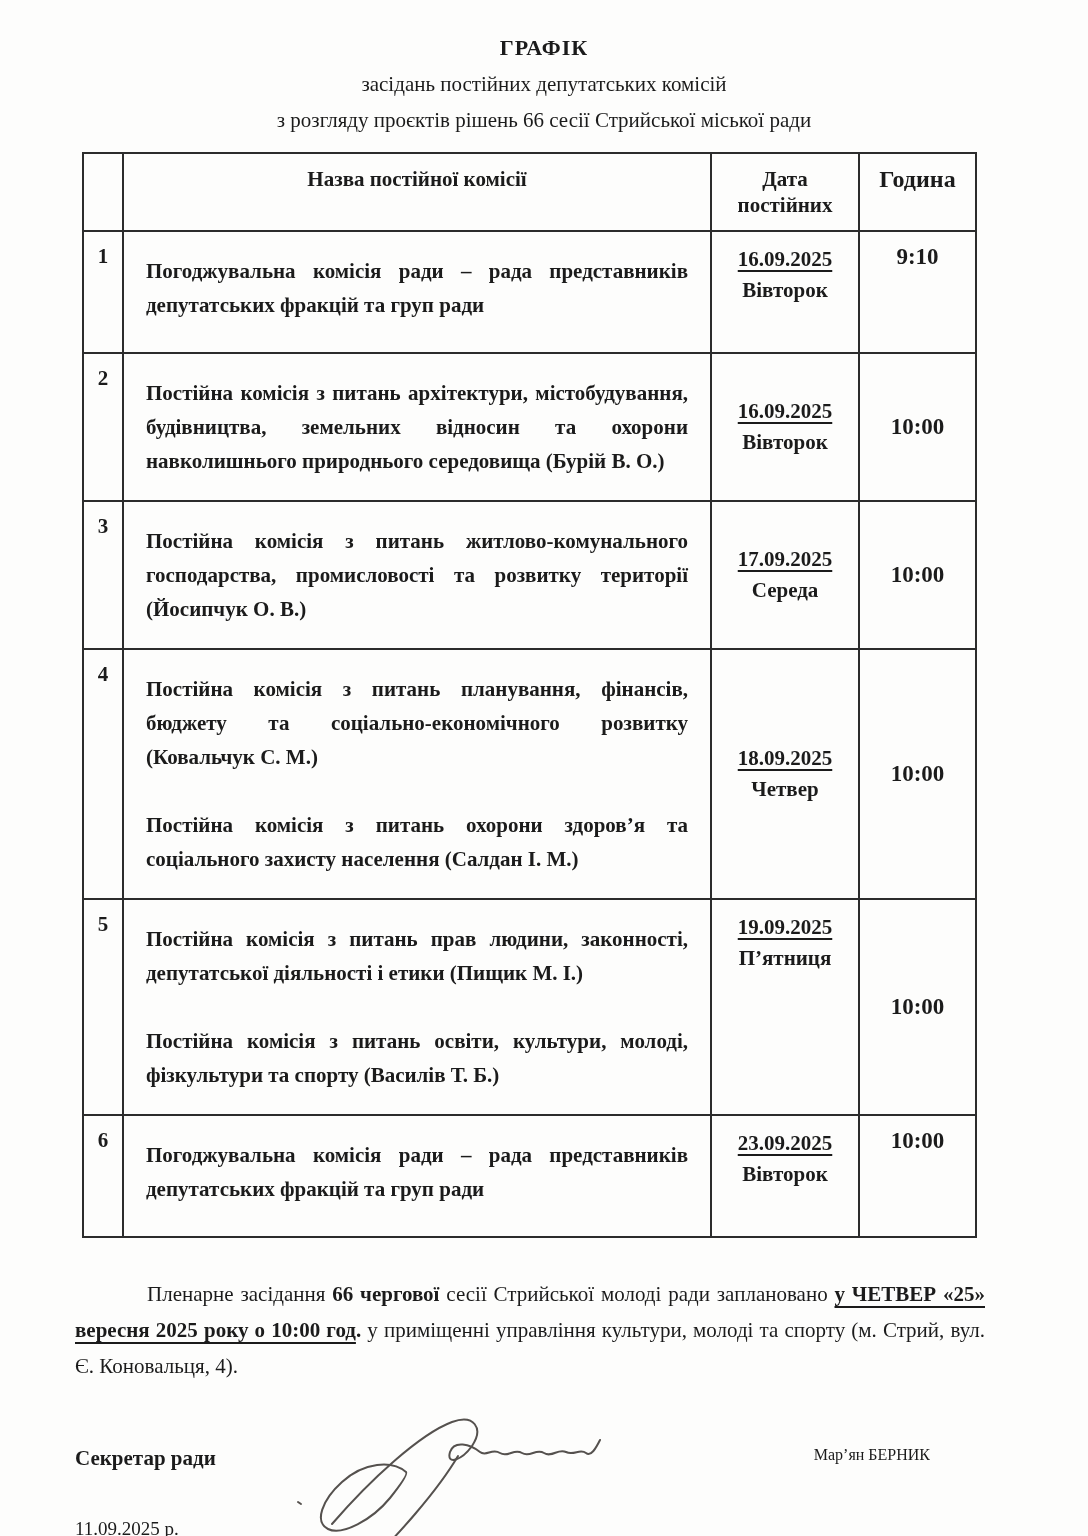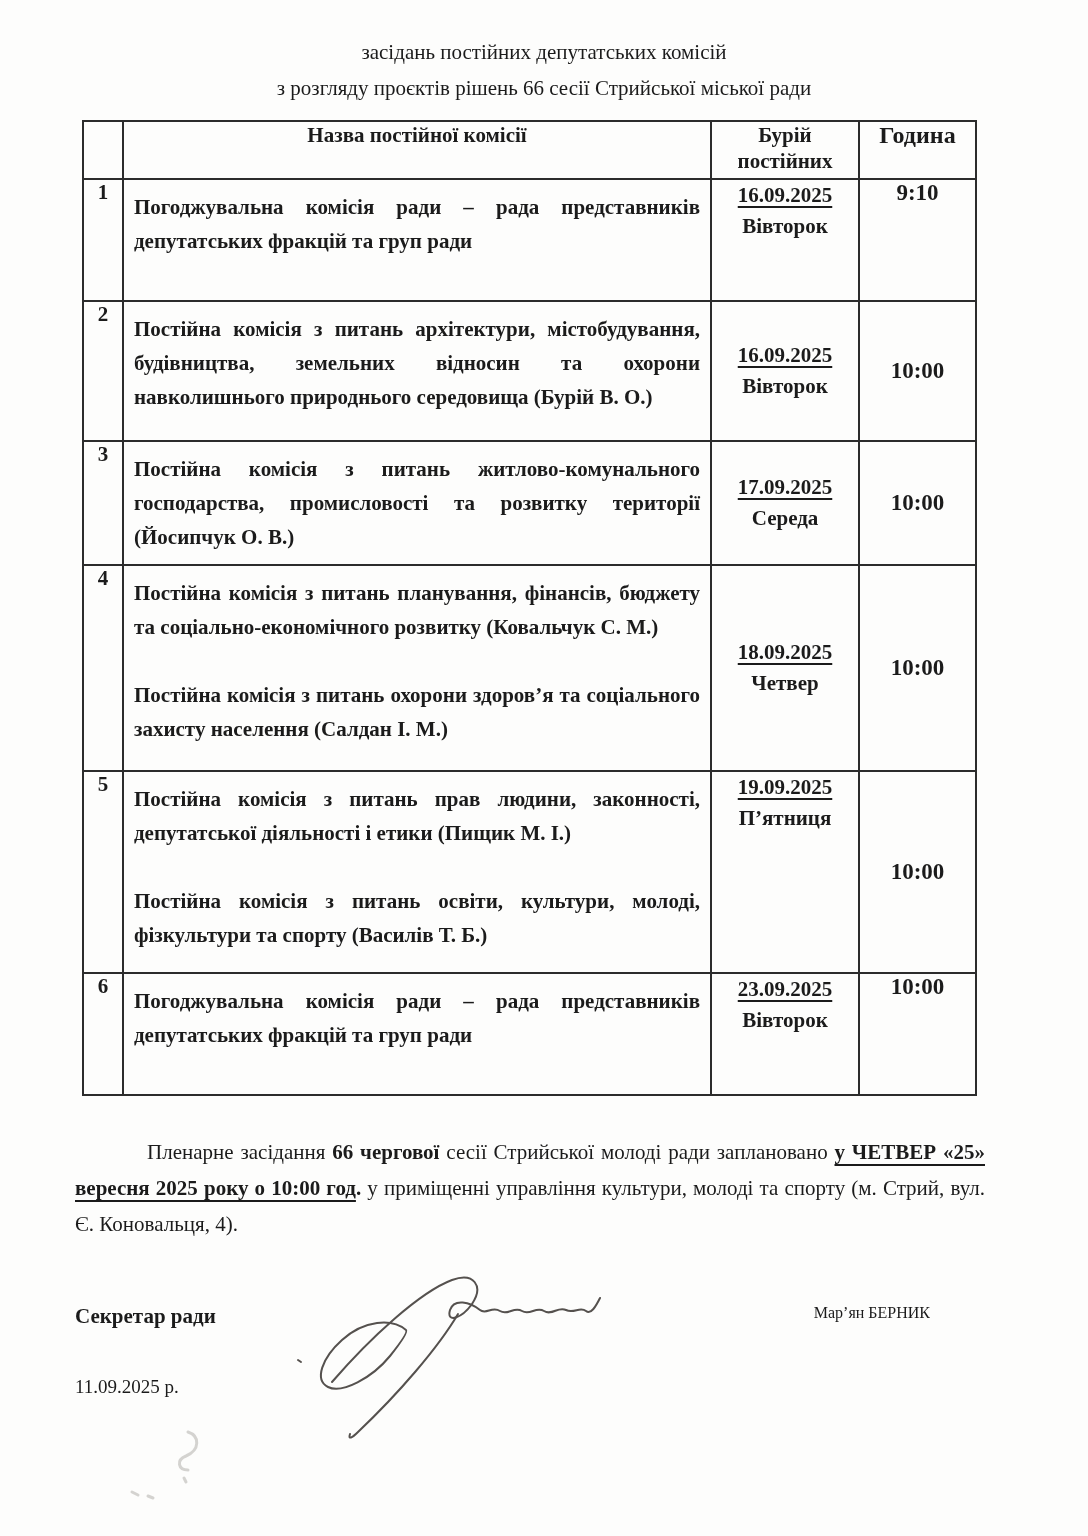--- a/index.html
+++ b/index.html
@@ -24,21 +24,21 @@
     table-layout:fixed;
     margin:16px 0 0 82px;
     width:893px;
   }
   table.schedule col.c-num{width:40px;}
   table.schedule col.c-name{width:588px;}
   table.schedule col.c-date{width:148px;}
   table.schedule col.c-time{width:117px;}
   table.schedule th, table.schedule td{
     border:2px solid #2c2c2c;
-    padding:0;
+    padding:12px;
   }
   tr.hdr{height:58px;}
   th{font-weight:bold;font-size:21px;vertical-align:top;padding-top:4px;line-height:26px;}
   th.th-time{font-size:24px;padding-top:6px;}
   td.num{
     text-align:center;vertical-align:top;
     font-weight:bold;font-size:21px;padding-top:9px;
   }
   td.name{
     vertical-align:top;
@@ -89,37 +89,38 @@
   .sig-date{position:absolute;left:75px;top:86px;font-size:19px;}
   .sig-svg{position:absolute;left:280px;top:-34px;}
   .pencil-svg{position:absolute;left:120px;top:128px;opacity:.35;}
 </style>
 </head>
 <body>
 
 <div class="page">
 
   <div class="title-block">
+    <p class="doc-title">ГРАФІК</p>
     <p class="subtitle">засідань постійних депутатських комісій</p>
     <p class="subtitle">з розгляду проєктів рішень 66 сесії Стрийської міської ради</p>
   </div>
 
   <table class="schedule">
     <colgroup>
         <col class="c-num">
         <col class="c-name">
         <col class="c-date">
         <col class="c-time">
       </colgroup>
     <tbody>
         <tr class="hdr">
       <th></th>
       <th>Назва постійної комісії</th>
       <th>
-        <span>Бурій</span><br>
+        <span>Дата</span><br>
         <span>постійних</span>
       </th>
       <th class="th-time">Година</th>
     </tr>
 
     <tr class="r1">
       <td class="num">1</td>
       <td class="name">
         <p>Погоджувальна комісія ради – рада представників депутатських фракцій та груп ради</p>
       </td>

